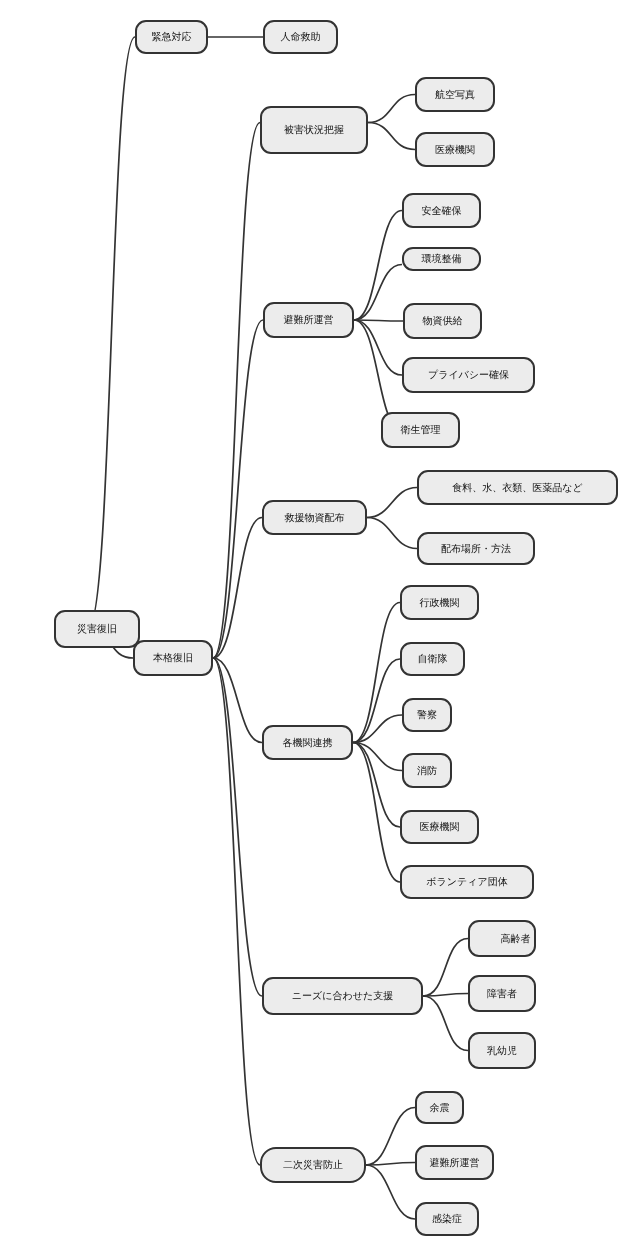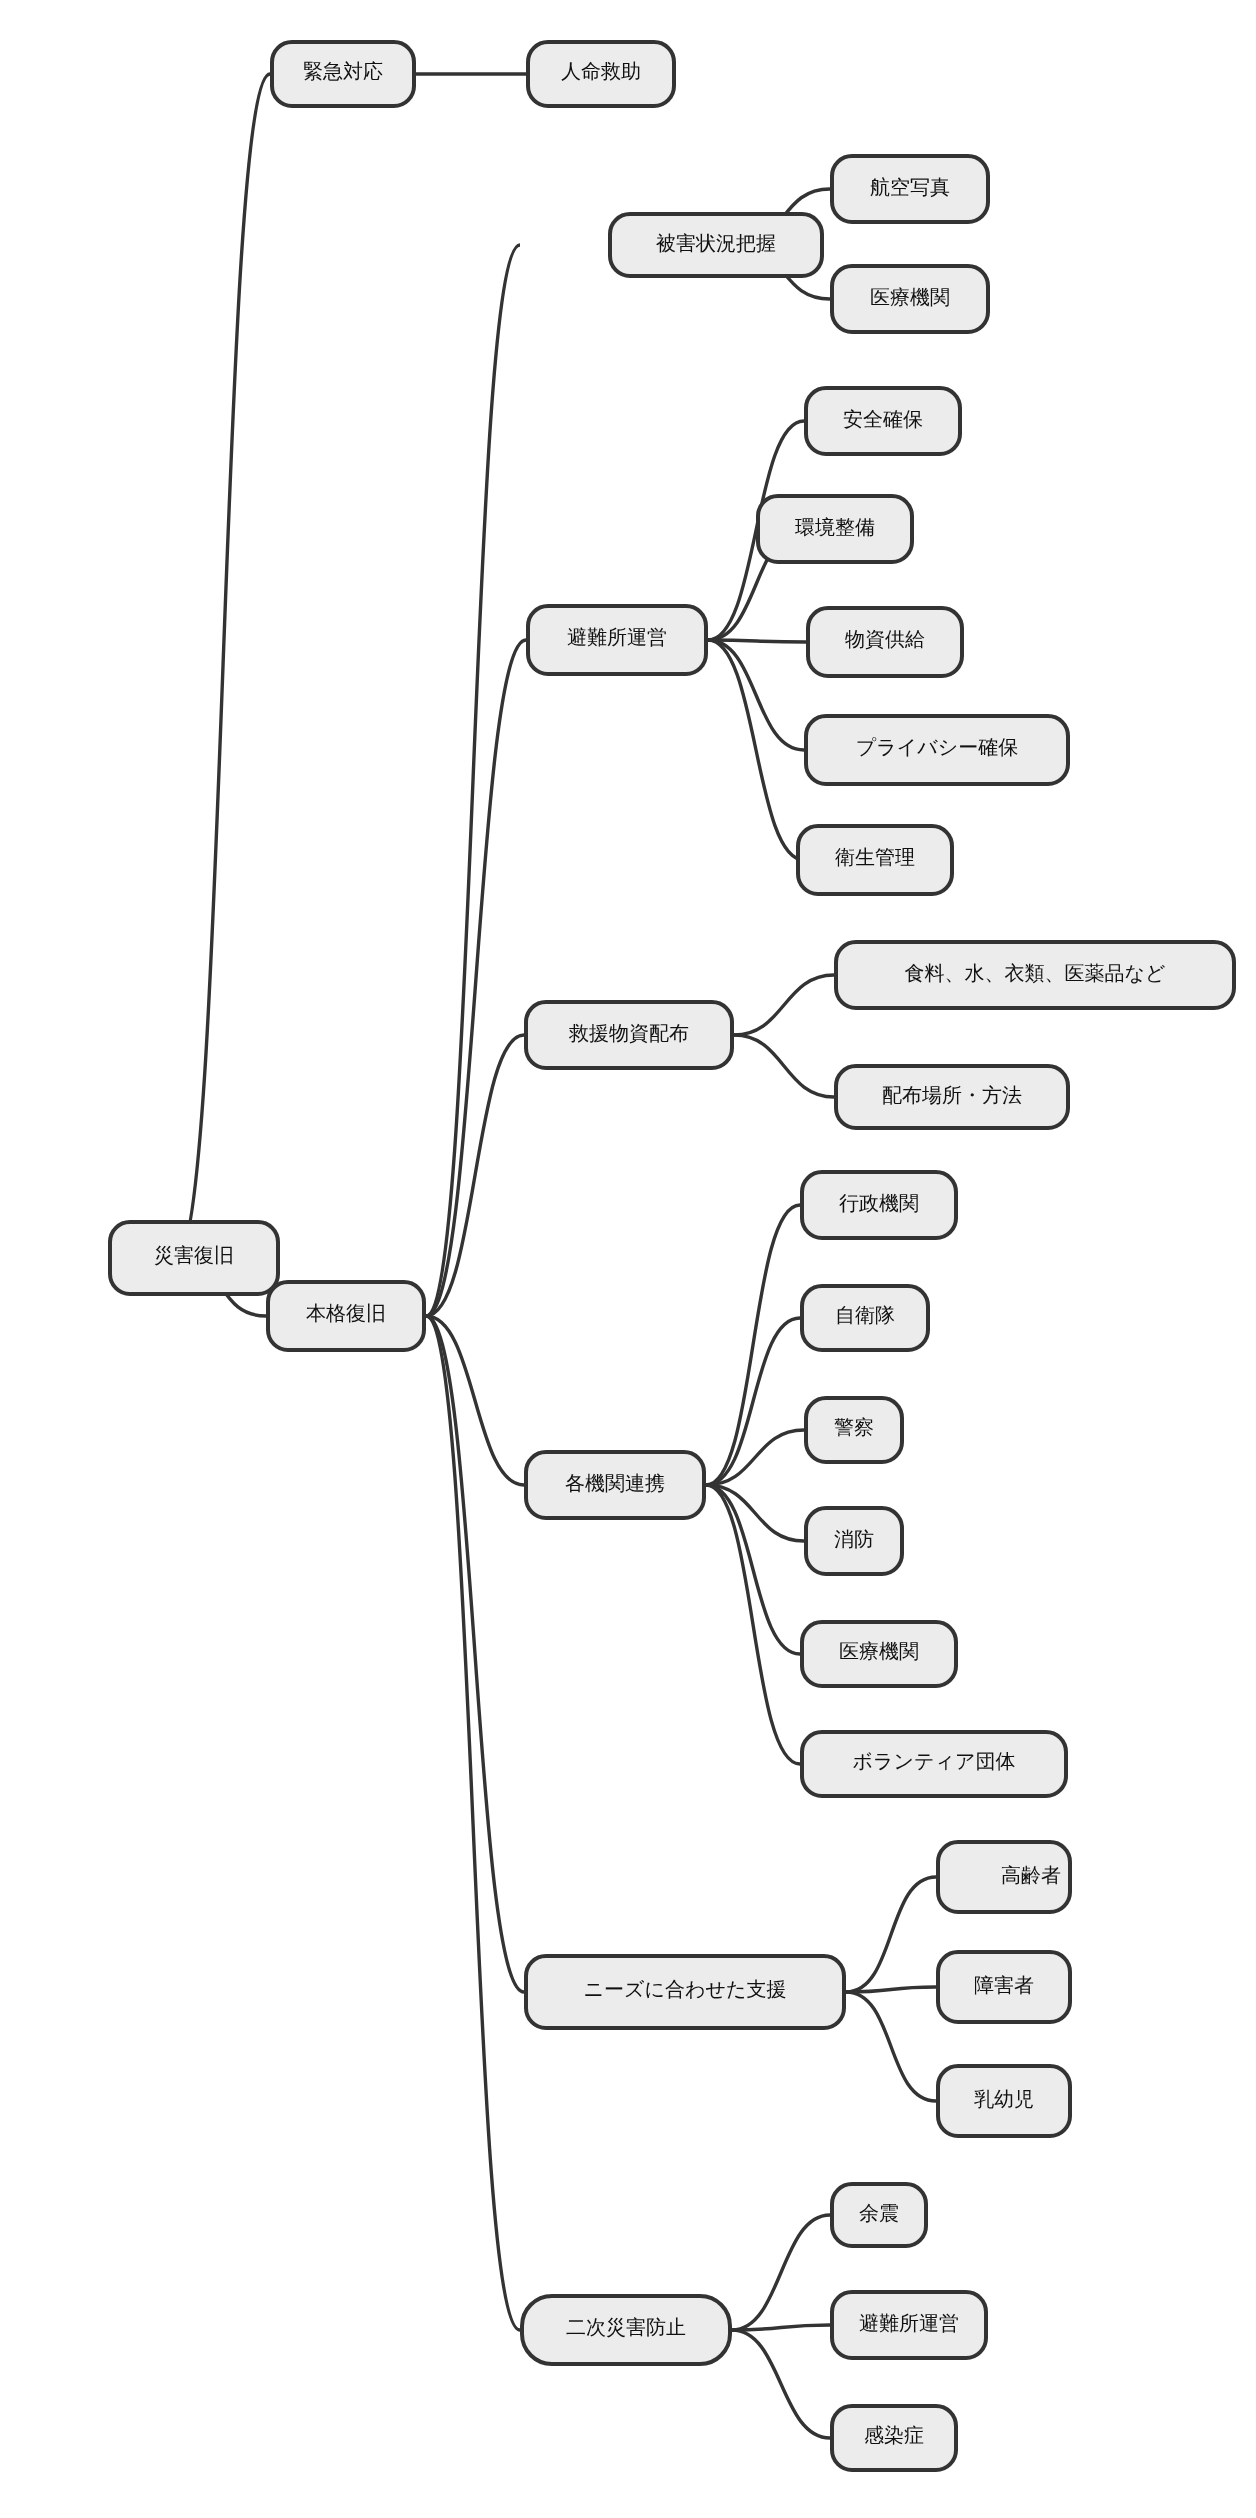--- a/index.html
+++ b/index.html
@@ -75,29 +75,29 @@
       <path d="M 213 658 C 238 658, 235 1165, 260 1165"></path>
       <path d="M 366 1165 C 391 1165, 390 1107.5, 415 1107.5"></path>
       <path d="M 366 1165 C 391 1165, 390 1162.5, 415 1162.5"></path>
       <path d="M 366 1165 C 391 1165, 390 1219, 415 1219"></path>
     </svg>
   <div id="nodes-layer">
       <div class="node" style="left: 13px; top: 610px; width: 86px; height: 38px; margin-left: 41px;">災害復旧</div>
       <div class="node" style="left: 135px; top: 20px; width: 73px; height: 34px;">緊急対応</div>
       <div class="node" style="left: 263px; top: 20px; width: 75px; height: 34px;">人命救助</div>
       <div class="node" style="left: 133px; top: 640px; width: 80px; height: 36px;">本格復旧</div>
-      <div class="node" style="left: 260px; top: 106px; width: 108px; height: 33px; margin-left: 44px;">被害状況把握</div>
+      <div class="node" style="left: 260px; top: 106px; width: 108px; height: 48px;">被害状況把握</div>
       <div class="node" style="left: 415px; top: 77px; width: 80px; height: 35px;">航空写真</div>
       <div class="node" style="left: 415px; top: 132px; width: 80px; height: 35px;">医療機関</div>
       <div class="node" style="left: 263px; top: 302px; width: 91px; height: 36px;">避難所運営</div>
       <div class="node" style="left: 402px; top: 193px; width: 79px; height: 35px;">安全確保</div>
-      <div class="node" style="left: 378px; top: 247px; width: 79px; height: 35px;">環境整備</div>
+      <div class="node" style="left: 402px; top: 247px; width: 79px; height: 24px;">環境整備</div>
       <div class="node" style="left: 403px; top: 303px; width: 79px; height: 36px;">物資供給</div>
       <div class="node" style="left: 402px; top: 357px; width: 133px; height: 36px;">プライバシー確保</div>
-      <div class="node" style="left: 398px; top: 412px; width: 79px; height: 36px;">衛生管理</div>
+      <div class="node" style="left: 381px; top: 412px; width: 79px; height: 36px;">衛生管理</div>
       <div class="node" style="left: 262px; top: 500px; width: 105px; height: 35px;">救援物資配布</div>
       <div class="node" style="left: 417px; top: 470px; width: 201px; height: 35px;">食料、水、衣類、医薬品など</div>
       <div class="node" style="left: 417px; top: 532px; width: 118px; height: 33px;">配布場所・方法</div>
       <div class="node" style="left: 262px; top: 725px; width: 91px; height: 35px;">各機関連携</div>
       <div class="node" style="left: 400px; top: 585px; width: 79px; height: 35px;">行政機関</div>
       <div class="node" style="left: 400px; top: 642px; width: 65px; height: 34px;">自衛隊</div>
       <div class="node" style="left: 402px; top: 698px; width: 50px; height: 34px;">警察</div>
       <div class="node" style="left: 402px; top: 753px; width: 50px; height: 35px;">消防</div>
       <div class="node" style="left: 400px; top: 810px; width: 79px; height: 34px;">医療機関</div>
       <div class="node" style="left: 400px; top: 865px; width: 134px; height: 34px;">ボランティア団体</div>

